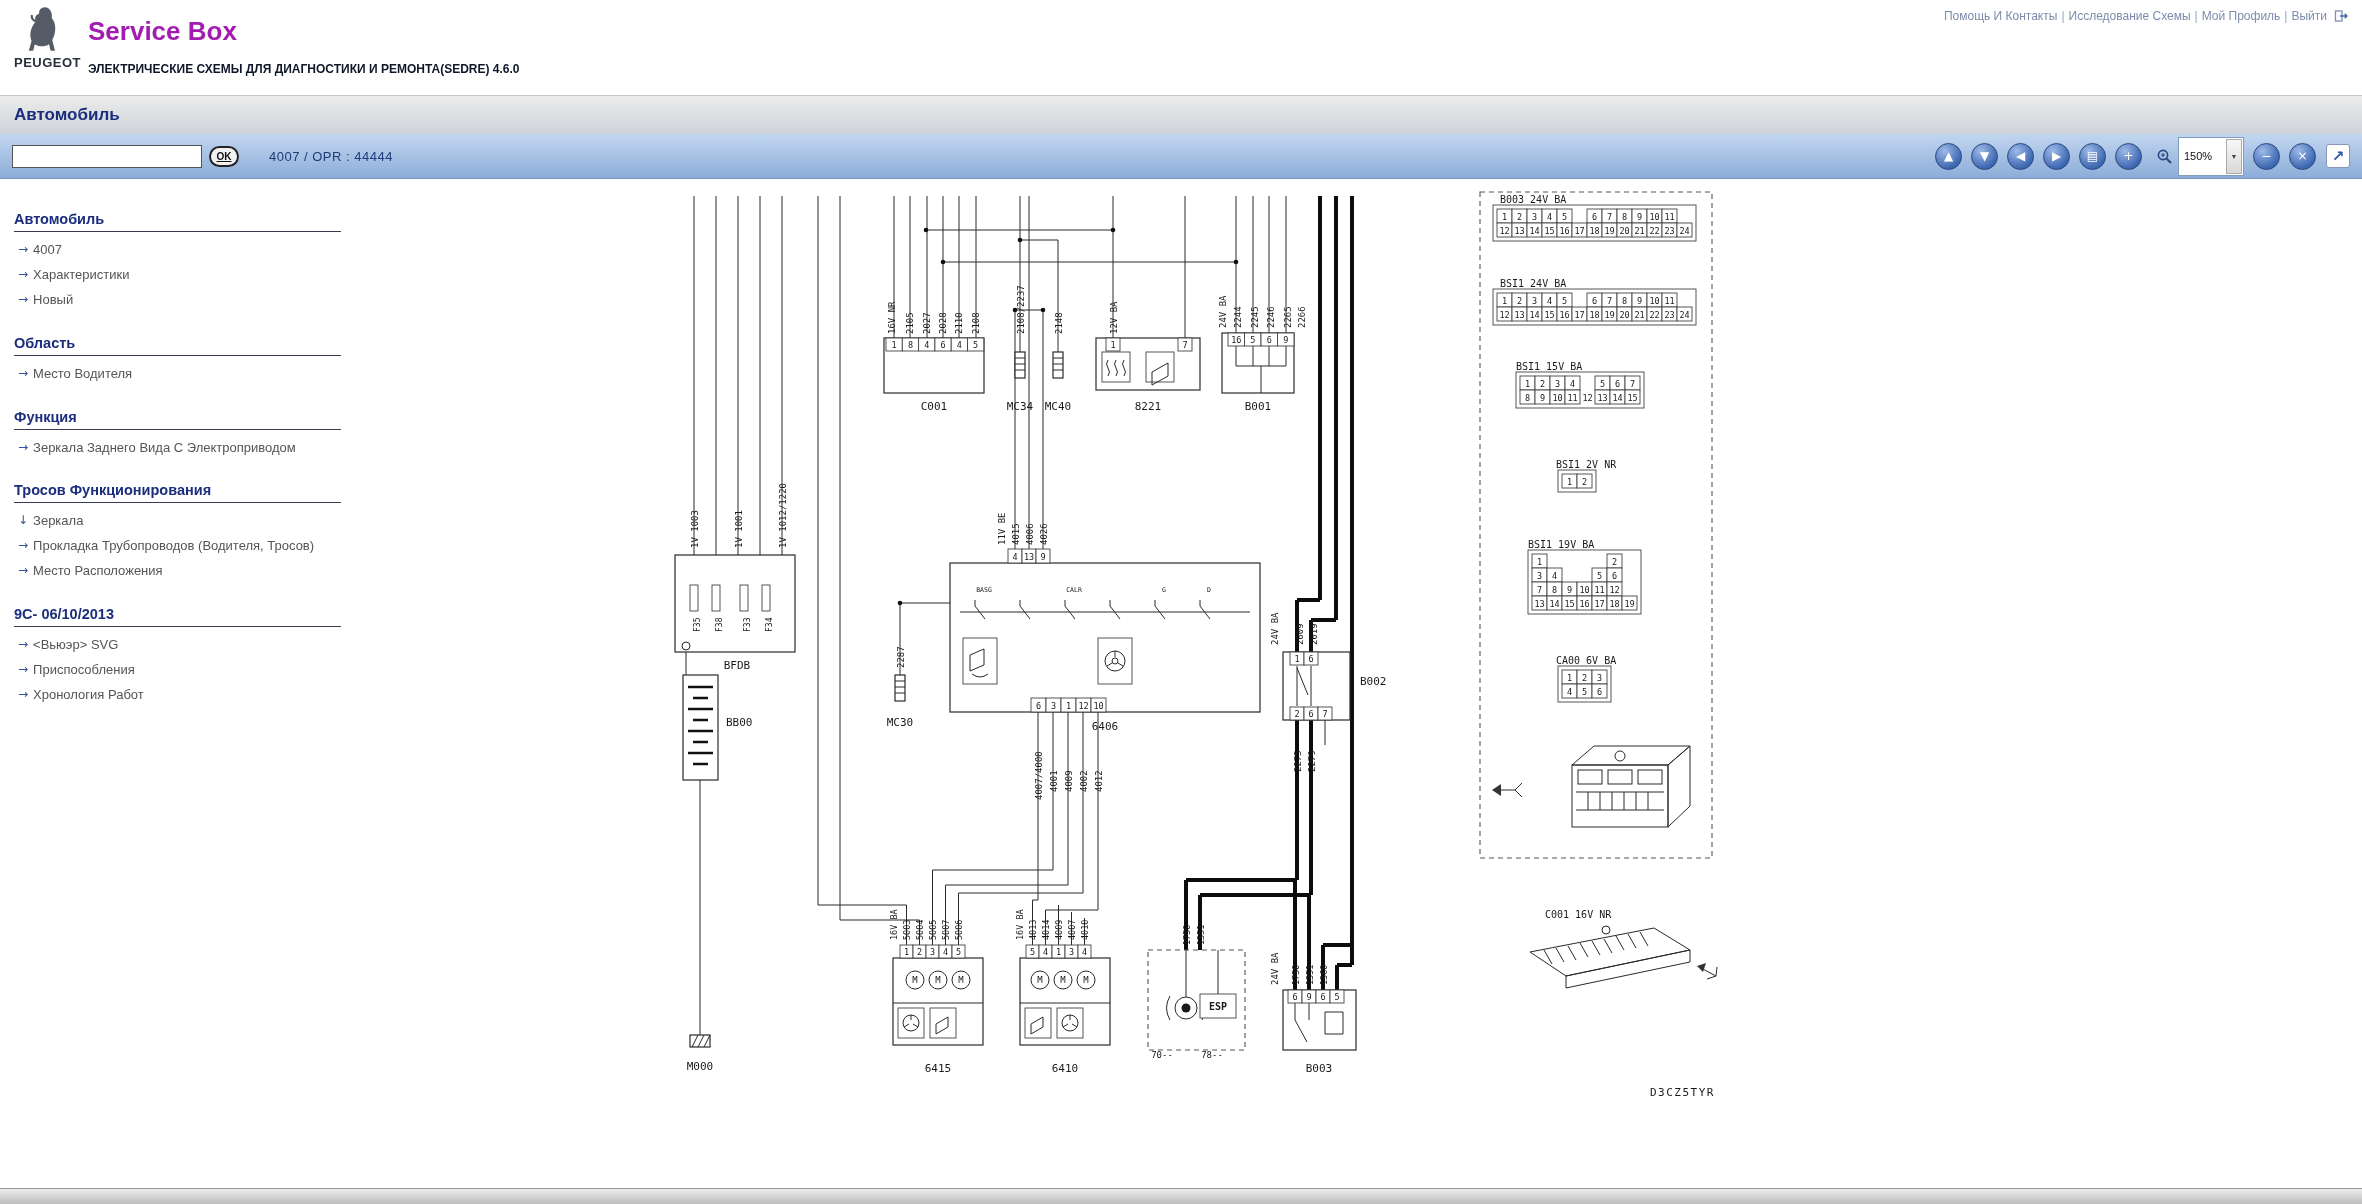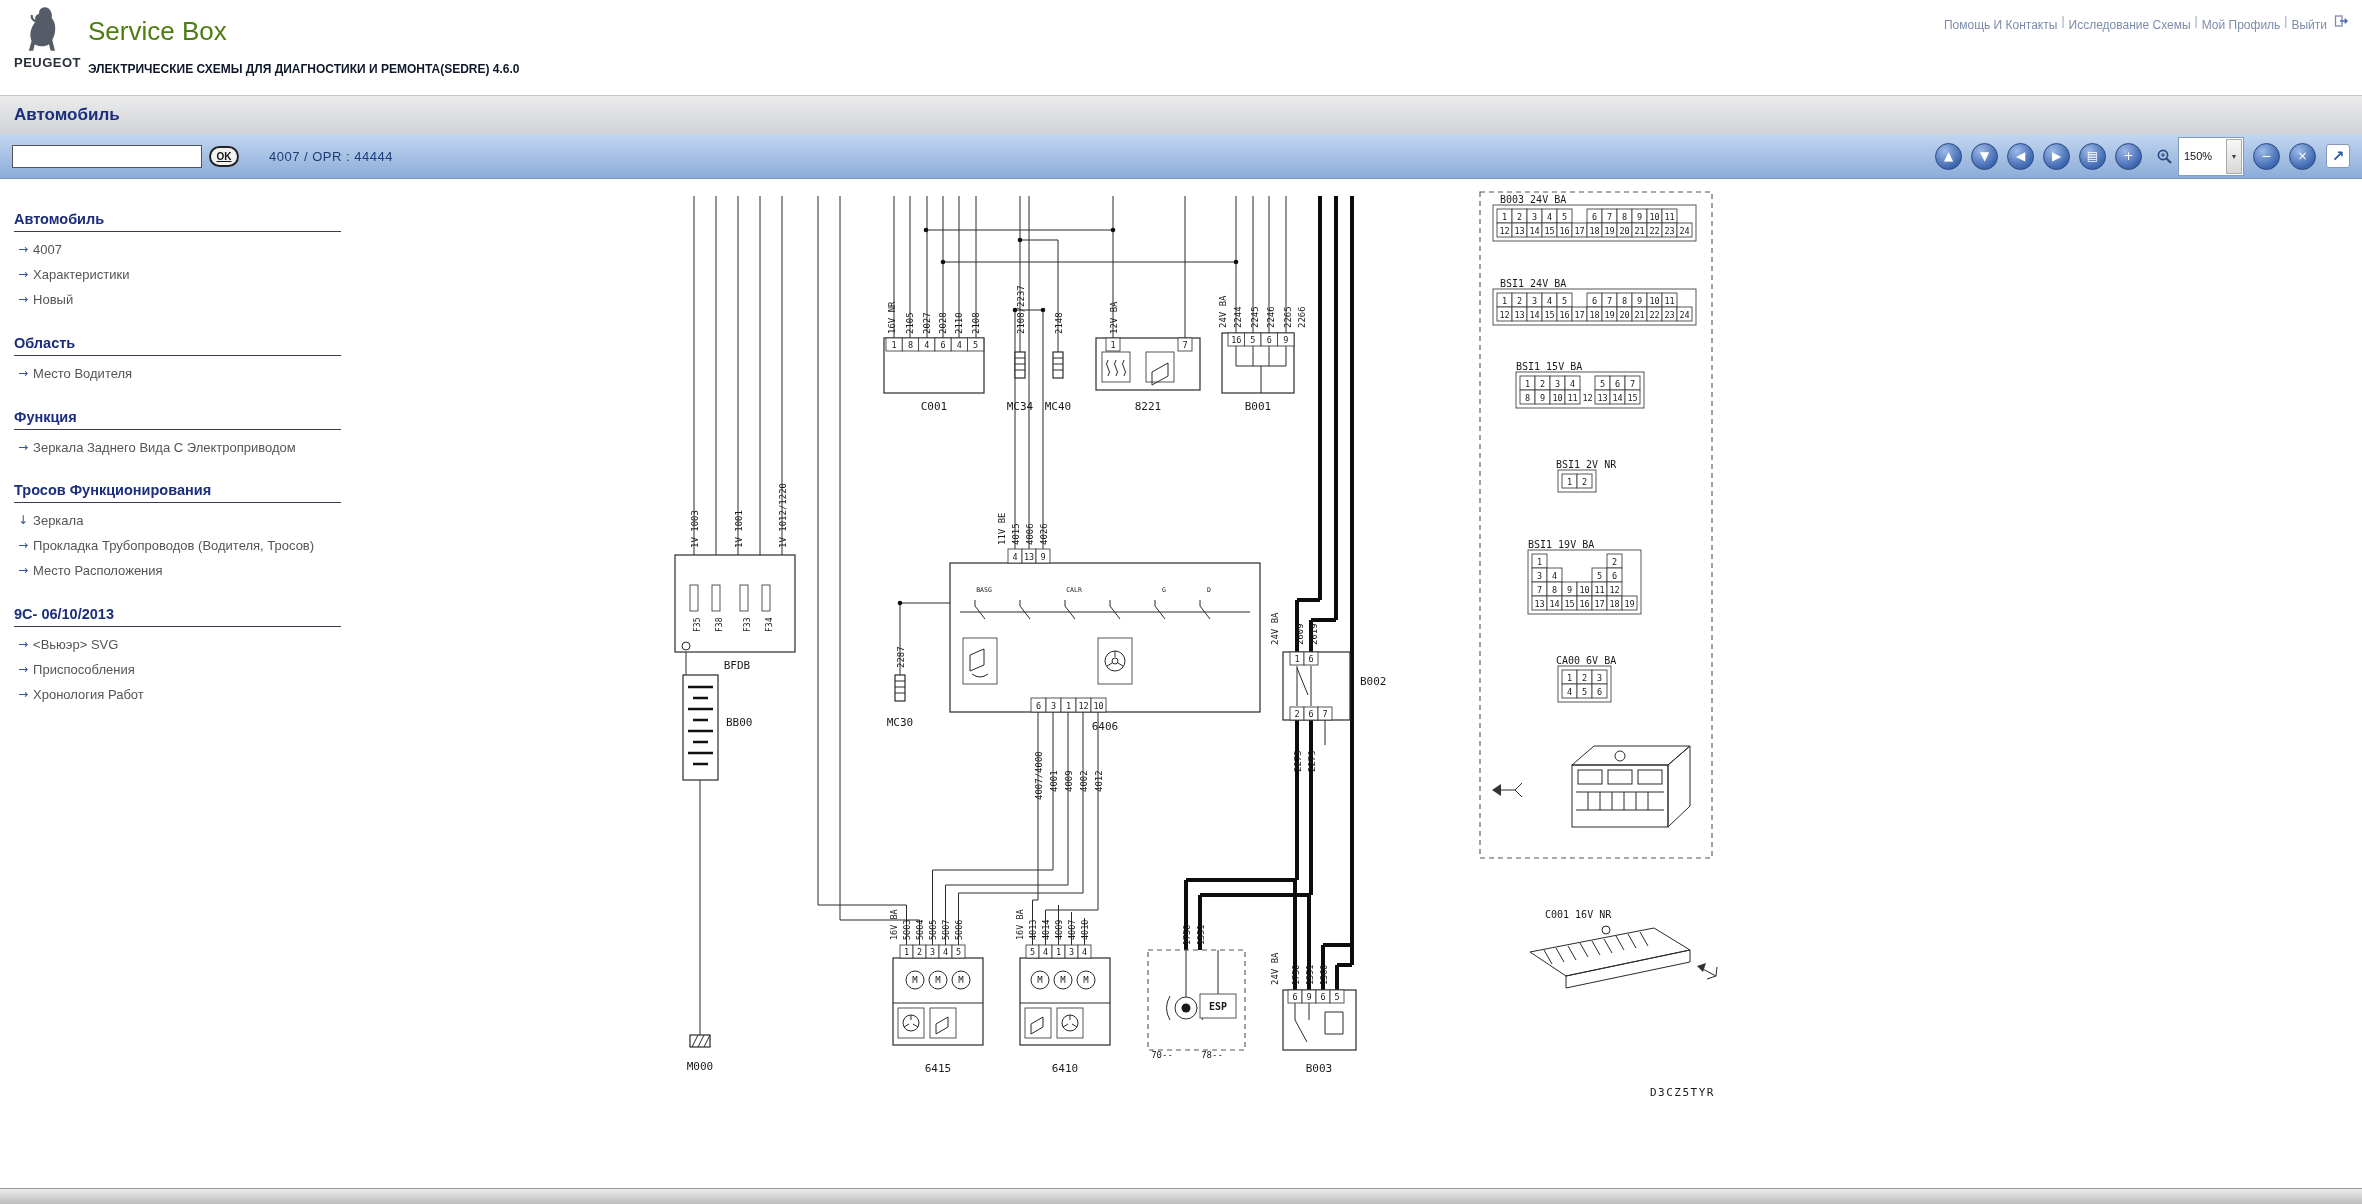--- a/index.html
+++ b/index.html
@@ -6,24 +6,24 @@
   html,body { margin:0; padding:0; }
   body {
     width:2362px; height:1204px; overflow:hidden;
     font-family:"Liberation Sans", sans-serif;
     background:#fff; position:relative;
   }
   
   .header { height:95px; background:#fff; position:relative; }
   .logo { position:absolute; left:14px; top:5px; width:58px; text-align:center; cursor:pointer; }
   .brand { font-size:13px; font-weight:bold; color:#2a2f3a; letter-spacing:0.5px; margin-top:-2px; }
-  .app-title { position:absolute; left:88px; top:16px; font-size:26px; font-weight:normal; color:#4d7c0f; }
+  .app-title { position:absolute; left:88px; top:16px; font-size:26px; font-weight:bold; color:#a21caf; }
   .app-sub { position:absolute; left:88px; top:62px; font-size:12px; font-weight:bold; color:#0f172a; }
   .top-links { position:absolute; right:14px; top:9px; font-size:12px; color:#7d8cab; display:flex; align-items:center; gap:4px; }
-  .top-link { color:#7d8cab; cursor:pointer; white-space:nowrap;margin-top:9px; }
+  .top-link { color:#7d8cab; cursor:pointer; white-space:nowrap; }
   .sep { color:#9aa6bf; }
   
   .section-bar { height:39px; background:linear-gradient(#ececec,#cfd2d8); border-top:1px solid #c6c6c6;
     display:flex; align-items:center; padding-left:14px; }
   .section-bar span { font-size:17px; font-weight:bold; color:#1b2d7d; }
   
   .toolbar { height:45px; background:linear-gradient(#c2d6f0,#8cacd8); border-bottom:1px solid #7a93b8;
     display:flex; align-items:center; padding:0 12px; }
   .search-input { width:190px; height:23px; border:1px solid #555; font-size:12px; padding:0 4px; background:#fff; }
   .ok-btn { width:30px; height:21px; margin-left:7px; border:2px solid #222; border-radius:11px; background:#f2f2f2;

